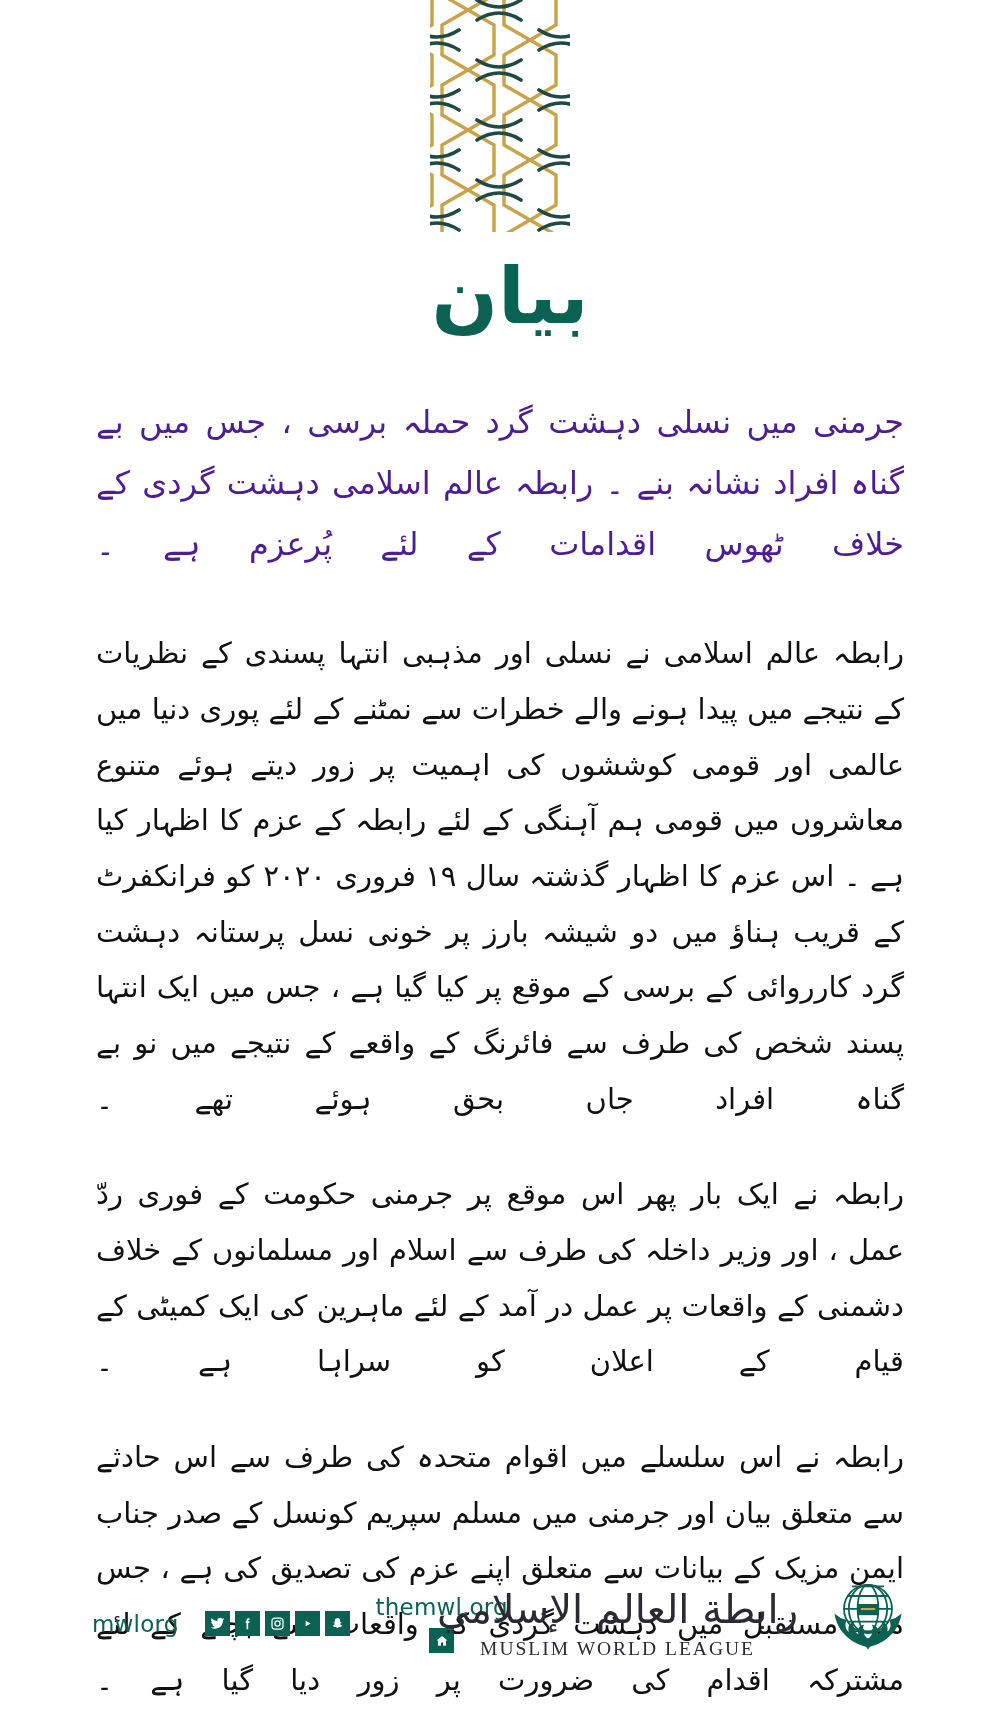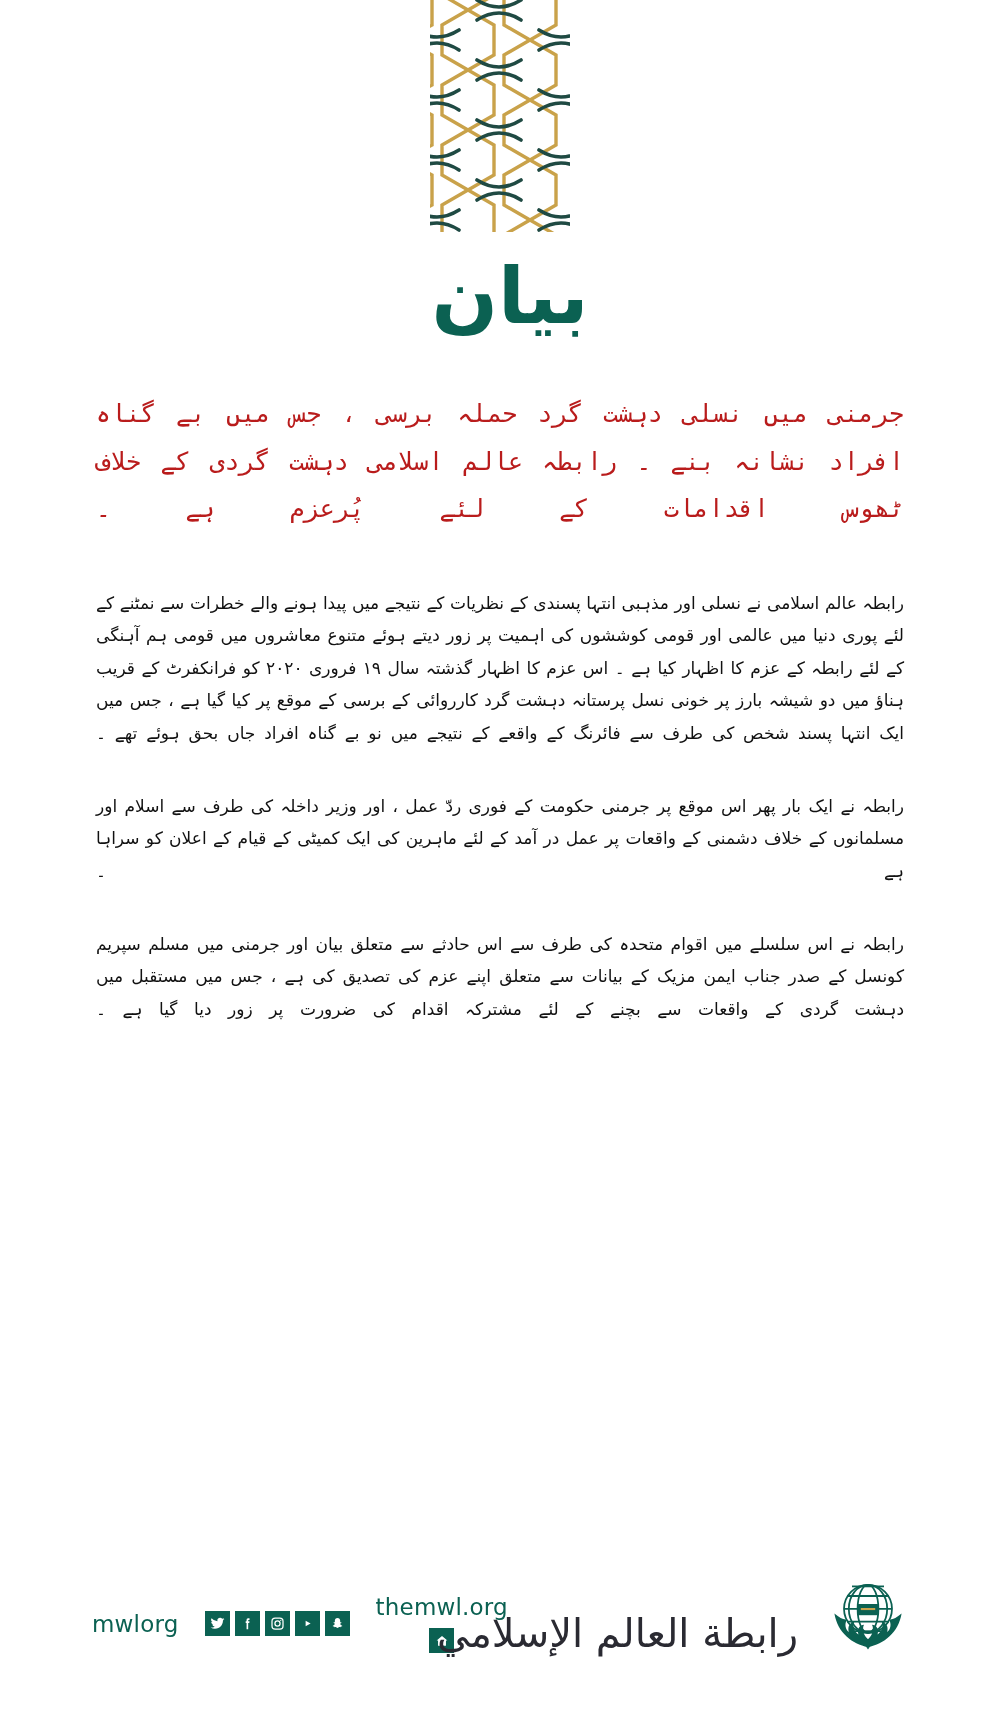--- a/index.html
+++ b/index.html
@@ -51,34 +51,33 @@
     position: absolute;
     top: 392px;
     left: 96px;
     width: 808px;
     direction: rtl;
     text-align: justify;
     text-align-last: justify;
   }
   .para {
     font-family: "DejaVu Sans", "Liberation Sans", sans-serif;
-    font-size: 17px;
+    font-size: 29px;
     line-height: 1.92;
     color: #111111;
     margin: 0 0 40px 0;
     direction: rtl;
     unicode-bidi: isolate;
     text-align: justify;
   }
   .para.lead {
-    color: #b91c1c;
-    font-size: 25px;
+    color: #4c1d95;
+    font-size: 32px;
     line-height: 1.9;
     margin-bottom: 52px;
-    font-family: Liberation Mono, monospace;
   }
 
   
   .footer {
     position: absolute;
     left: 0;
     bottom: 0;
     width: 1000px;
     height: 190px;
   }
@@ -259,20 +258,21 @@
         <svg width="14" height="14" viewBox="0 0 24 24" fill="#ffffff">
             <path d="M12 3.5 2.8 11h2.4v9.2h5V14.6h3.6v5.6h5V11h2.4L12 3.5z"></path>
           </svg>
       </span>
     </div>
   </div>
 
   <div class="footer-right">
     <div class="mwl-words">
       <div class="mwl-ar">رابطة العالم الإسلامي</div>
+      <div class="mwl-en">MUSLIM WORLD LEAGUE</div>
     </div>
 
     <svg class="emblem" viewBox="0 0 120 120">
       <g stroke="#0b6152" fill="none" stroke-width="2.2">
         <circle cx="60" cy="56" r="30"></circle>
         <ellipse cx="60" cy="56" rx="13" ry="30"></ellipse>
         <ellipse cx="60" cy="56" rx="24" ry="30"></ellipse>
         <line x1="30" y1="56" x2="90" y2="56"></line>
         <path d="M34,40 H86"></path>
         <path d="M34,72 H86"></path>

